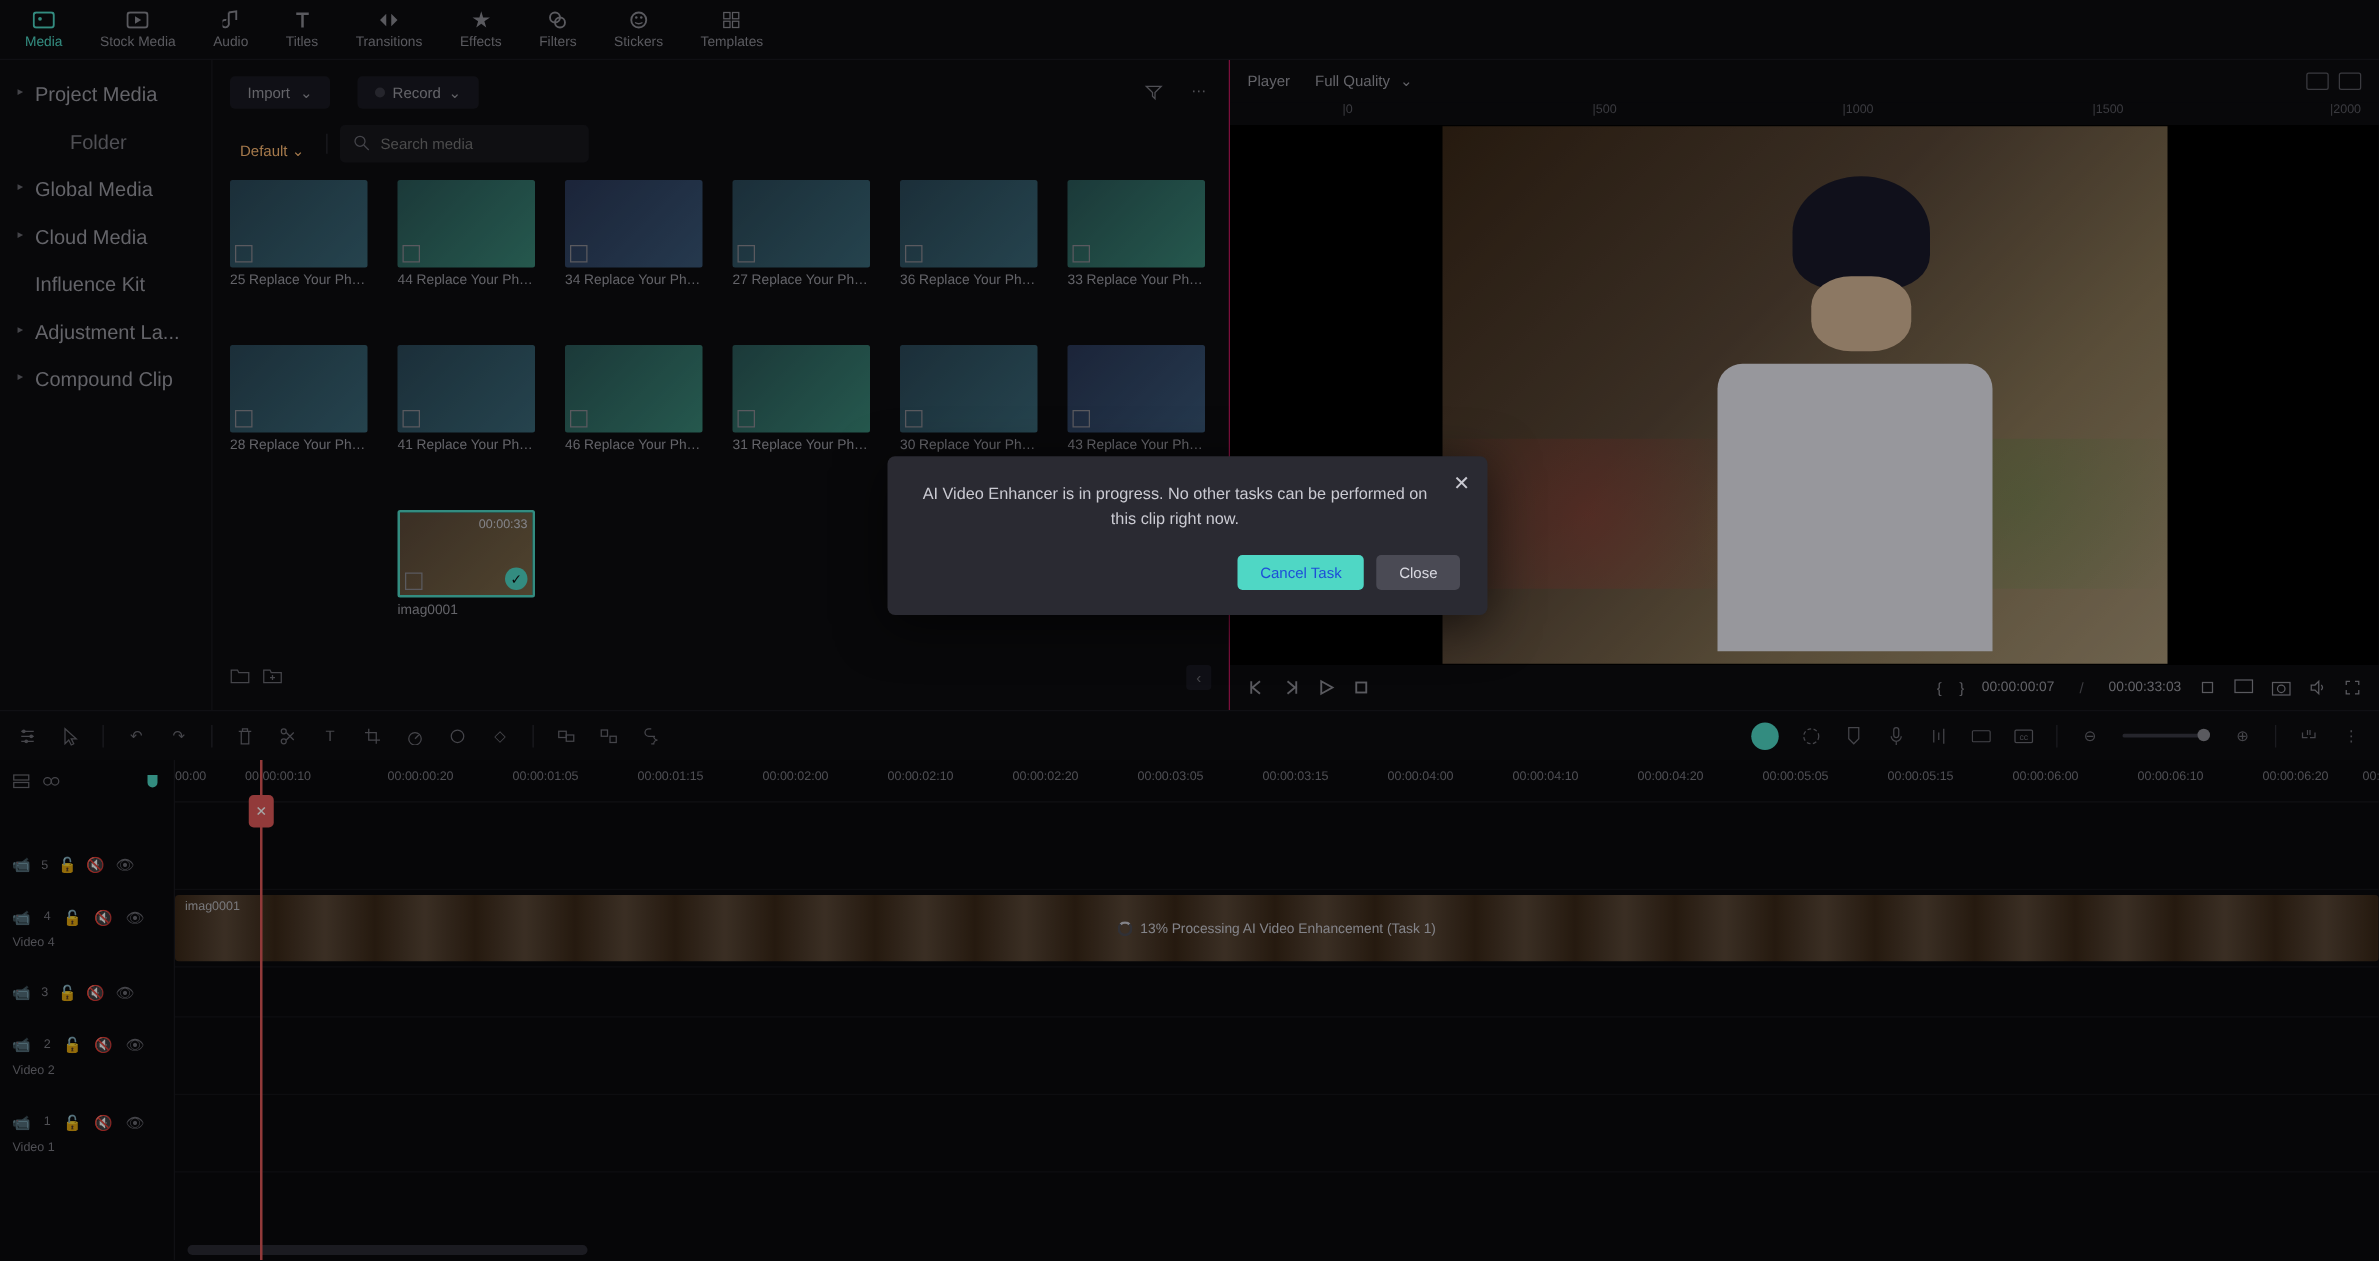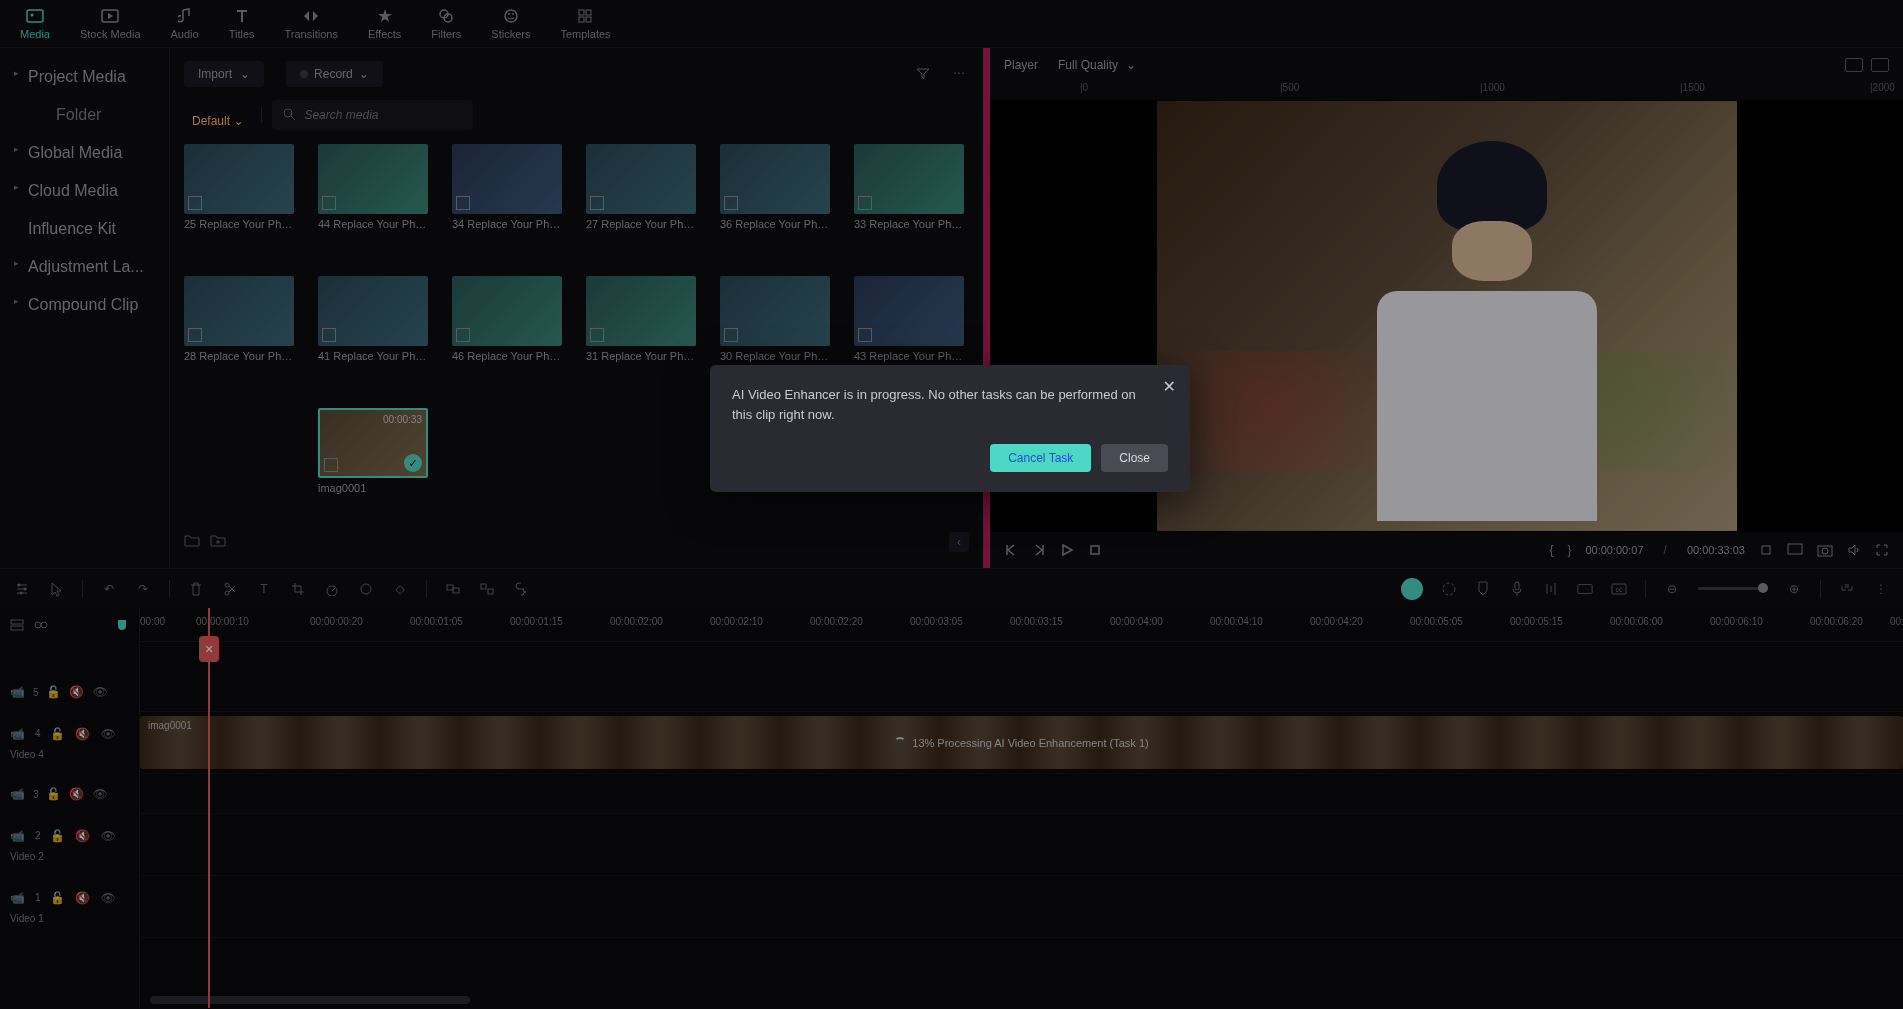--- a/index.html
+++ b/index.html
@@ -22,21 +22,21 @@
 .media-panel { flex: 1; padding: 10px 14px; display: flex; flex-direction: column; }
 .media-toolbar { display: flex; align-items: center; gap: 22px; height: 32px; }
 .import-btn { background: #1a1a22; padding: 6px 14px; border-radius: 4px; color: #9a9aa2; cursor: pointer; display: flex; align-items: center; gap: 8px; }
 .record-btn { background: #1a1a22; padding: 6px 14px; border-radius: 4px; color: #9a9aa2; cursor: pointer; display: flex; align-items: center; gap: 6px; }
 .rec-dot { width: 8px; height: 8px; border-radius: 50%; background: #3a3a44; }
 .toolbar-spacer { flex: 1; }
 .toolbar-icon { width: 16px; height: 16px; cursor: pointer; color: #7a7a82; }
 
 .search-row { display: flex; align-items: center; gap: 10px; margin: 8px 0 12px; }
 .default-dd { color: #fdba74; padding: 4px 8px; cursor: pointer; margin-top: 12px; }
-.search-input { flex: 1; background: #17171d; border: none; padding: 8px 12px 8px 32px; border-radius: 4px; color: #84cc16; font-size: 12px; outline: none; font-style: italic; }
+.search-input { flex: 1; background: #17171d; border: none; padding: 8px 12px 8px 32px; border-radius: 4px; color: #84cc16; font-size: 12px; outline: none; }
 .search-wrap { position: relative; flex: 1; }
 .search-icon-in { position: absolute; left: 10px; top: 7px; color: #6a6a72; }
 
 .media-grid { display: flex; flex-wrap: wrap; gap: 14px 24px; overflow-y: auto; flex: 1; }
 .media-item { width: 110px; display: flex; flex-direction: column; gap: 4px; cursor: pointer; }
 .media-thumb { width: 110px; height: 70px; background: linear-gradient(135deg, #2a4858, #3a6878); border-radius: 2px; position: relative; }
 .media-thumb.blue { background: linear-gradient(135deg, #2a3858, #3a5878); }
 .media-thumb.dark { background: #1a1a22; }
 .media-thumb.cyan { background: linear-gradient(135deg, #2a5858, #3a8878); }
 .media-thumb.purple { background: linear-gradient(135deg, #4a2858, #6a3878); }
@@ -46,21 +46,21 @@
 .media-item.selected .media-thumb { border: 2px solid #4fd7c5; }
 .media-item .duration { position: absolute; top: 4px; right: 4px; font-size: 10px; color: #cacad2; }
 .check-badge { position: absolute; bottom: 4px; right: 4px; width: 18px; height: 18px; border-radius: 50%; background: #4fd7c5; color: #0d0d10; display: flex; align-items: center; justify-content: center; font-size: 11px; }
 
 .media-bottom-bar { display: flex; align-items: center; gap: 10px; padding: 6px 0; }
 .mb-icon { width: 16px; height: 16px; cursor: pointer; color: #6a6a72; }
 .mb-spacer { flex: 1; }
 .mb-collapse { width: 20px; height: 20px; background: #1a1a22; border-radius: 3px; cursor: pointer; display: flex; align-items: center; justify-content: center; color: #6a6a72; }
 
 
-.player { width: 920px; border-left: 7px solid #be185d; display: flex; flex-direction: column; }
+.player { width: 920px; border-left: 1px solid #be185d; display: flex; flex-direction: column; }
 .player-header { height: 34px; display: flex; align-items: center; padding: 0 14px; gap: 20px; }
 .player-label { color: #9a9aa2; }
 .quality-dd { color: #9a9aa2; cursor: pointer; display: flex; align-items: center; gap: 8px; }
 .player-header-right { margin-left: auto; display: flex; gap: 8px; }
 .ph-icon { width: 18px; height: 14px; border: 1px solid #5a5a62; border-radius: 2px; cursor: pointer; }
 
 .ruler { height: 18px; background: #0d0d10; position: relative; font-size: 10px; color: #5a5a62; }
 .ruler-tick { position: absolute; top: 0; }
 
 .viewport { flex: 1; background: #000; display: flex; align-items: center; justify-content: center; position: relative; }
@@ -106,21 +106,21 @@
 .tl-header-row { height: 34px; display: flex; align-items: center; padding: 0 10px; gap: 10px; }
 .tlh-icon { cursor: pointer; color: #6a6a72; }
 .tlh-icon.active { color: #4fd7c5; }
 
 .hscroll { position: absolute; bottom: 4px; left: 150px; width: 320px; height: 8px; background: #2a2a34; border-radius: 4px; }
 
 
 .modal-backdrop { position: absolute; inset: 0; background: rgba(0,0,0,0.35); z-index: 100; }
 .modal { position: absolute; left: 710px; top: 365px; width: 480px; background: #2a2a32; border-radius: 6px; padding: 20px 22px; z-index: 101; box-shadow: 0 8px 40px rgba(0,0,0,0.6); }
 .modal-close { position: absolute; top: 12px; right: 14px; cursor: pointer; color: #cacad2; font-size: 16px; }
-.modal-text { color: #cacad2; font-size: 13px; line-height: 1.5; margin-bottom: 20px; padding-right: 20px; }
+.modal-text { color: #cacad2; font-size: 13px; line-height: 1.5; margin-bottom: 20px; padding-right: 20px; text-align: center; }
 .modal-buttons { display: flex; justify-content: flex-end; gap: 10px; }
 .btn { padding: 7px 18px; border-radius: 4px; cursor: pointer; font-size: 12px; border: none; }
 .btn-primary { background: #4fd7c5; color: #1d4ed8; }
 .btn-secondary { background: #4a4a54; color: #dadae2; }
 
 svg { display: block; }
 </style>
 </head>
 <body>
 

